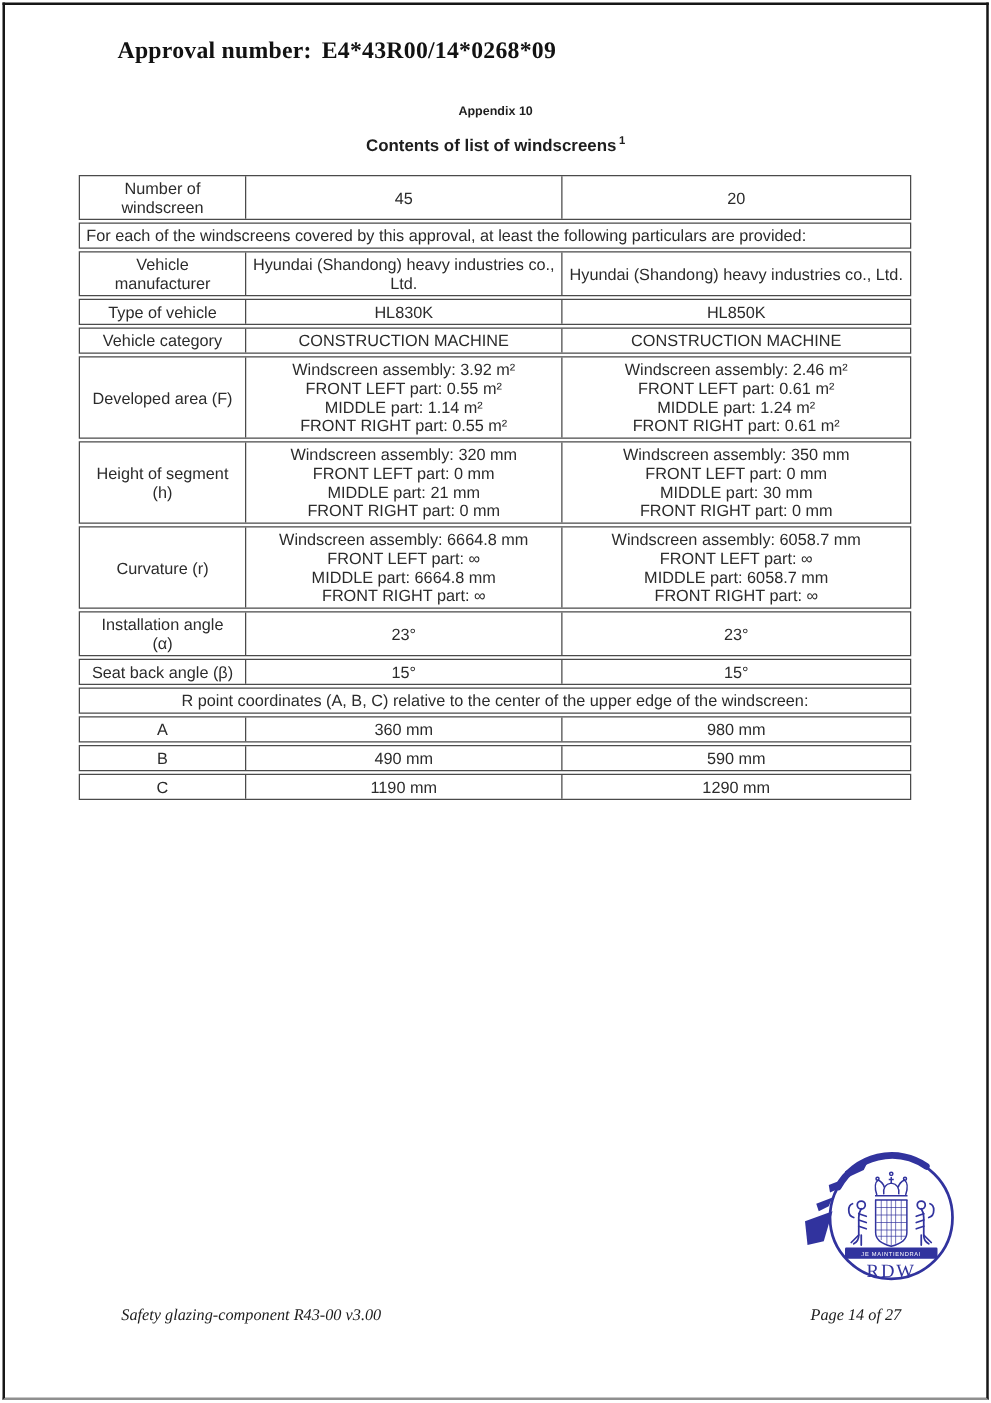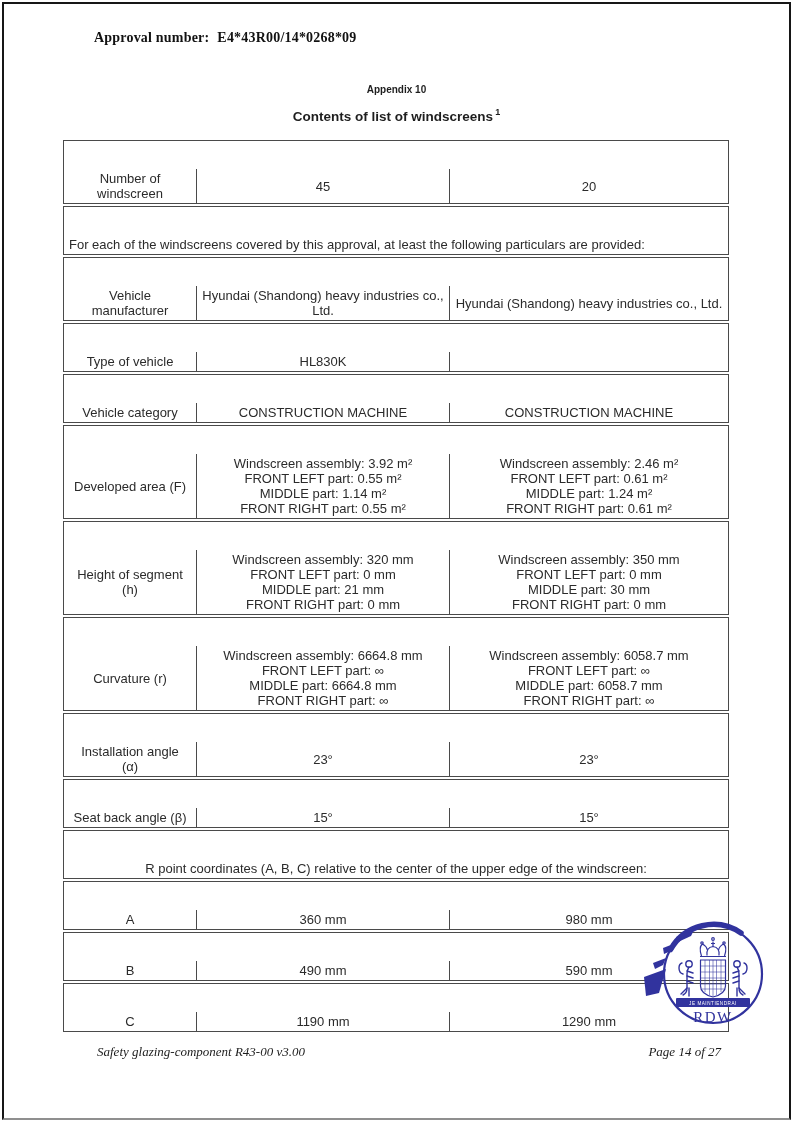--- a/index.html
+++ b/index.html
@@ -21,21 +21,21 @@
     border: 2px solid #161616;
     border-bottom-color: #8f8f8f;
     pointer-events: none;
   }
   .approval-line {
     position: absolute;
     left: 94px;
     top: 30px;
     font-family: "Liberation Serif", serif;
     font-weight: bold;
-    font-size: 14px;
+    font-size: 19px;
     color: #121212;
     letter-spacing: 0.2px;
   }
   .approval-line .num { margin-left: 8px; }
   .appendix-title {
     position: absolute;
     left: 0; right: 0;
     top: 84px;
     text-align: center;
     font-weight: bold;
@@ -72,21 +72,20 @@
     background: #fff;
   }
   .cell {
     display: flex;
     flex-direction: column;
     align-items: center;
     justify-content: center;
     text-align: center;
     padding: 2px 4px;
     box-sizing: border-box;
-    margin-top: 28px;
   }
   .cell.label {
     width: 133px;
     padding: 2px 8px;
     border-right: 1px solid #4a4a4a;
   }
   .cell.v1 {
     width: 253px;
     border-right: 1px solid #4a4a4a;
   }
@@ -159,20 +158,21 @@
 
   <div class="trow">
     <div class="cell label">Vehicle manufacturer</div>
     <div class="cell v1">Hyundai (Shandong) heavy industries co., Ltd.</div>
     <div class="cell v2">Hyundai (Shandong) heavy industries co., Ltd.</div>
   </div>
 
   <div class="trow">
     <div class="cell label">Type of vehicle</div>
     <div class="cell v1">HL830K</div>
+    <div class="cell v2">HL850K</div>
   </div>
 
   <div class="trow">
     <div class="cell label">Vehicle category</div>
     <div class="cell v1">CONSTRUCTION MACHINE</div>
     <div class="cell v2">CONSTRUCTION MACHINE</div>
   </div>
 
   <div class="trow">
     <div class="cell label">Developed area (F)</div>

